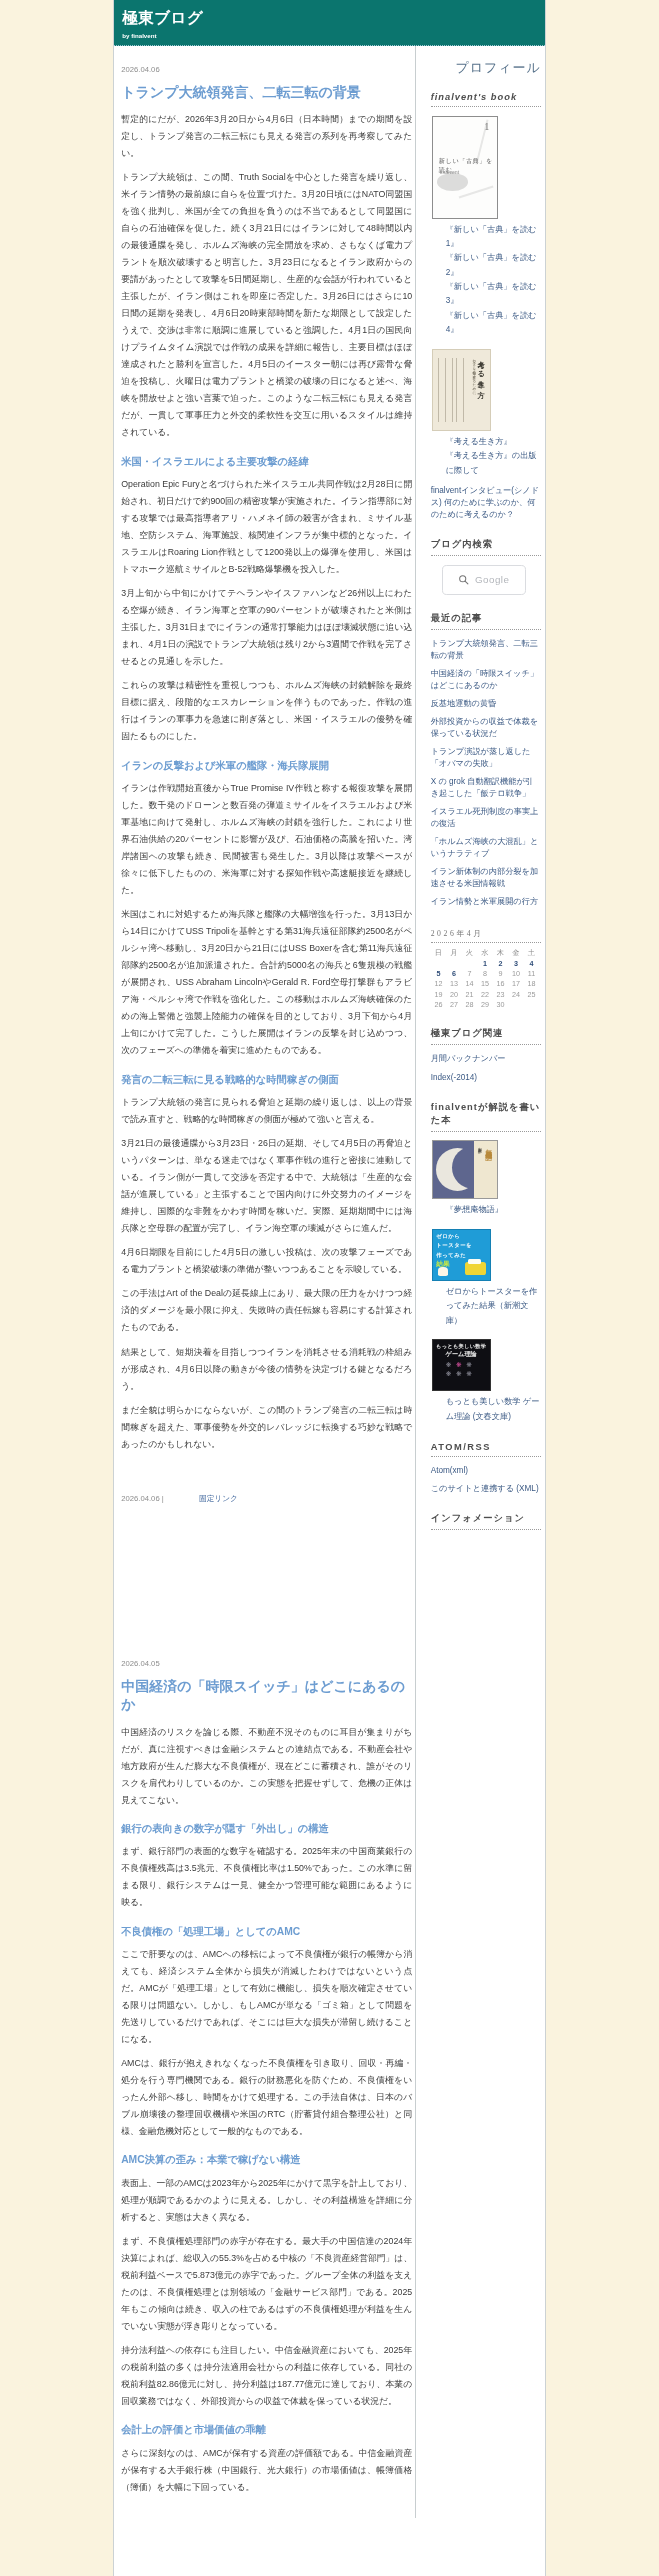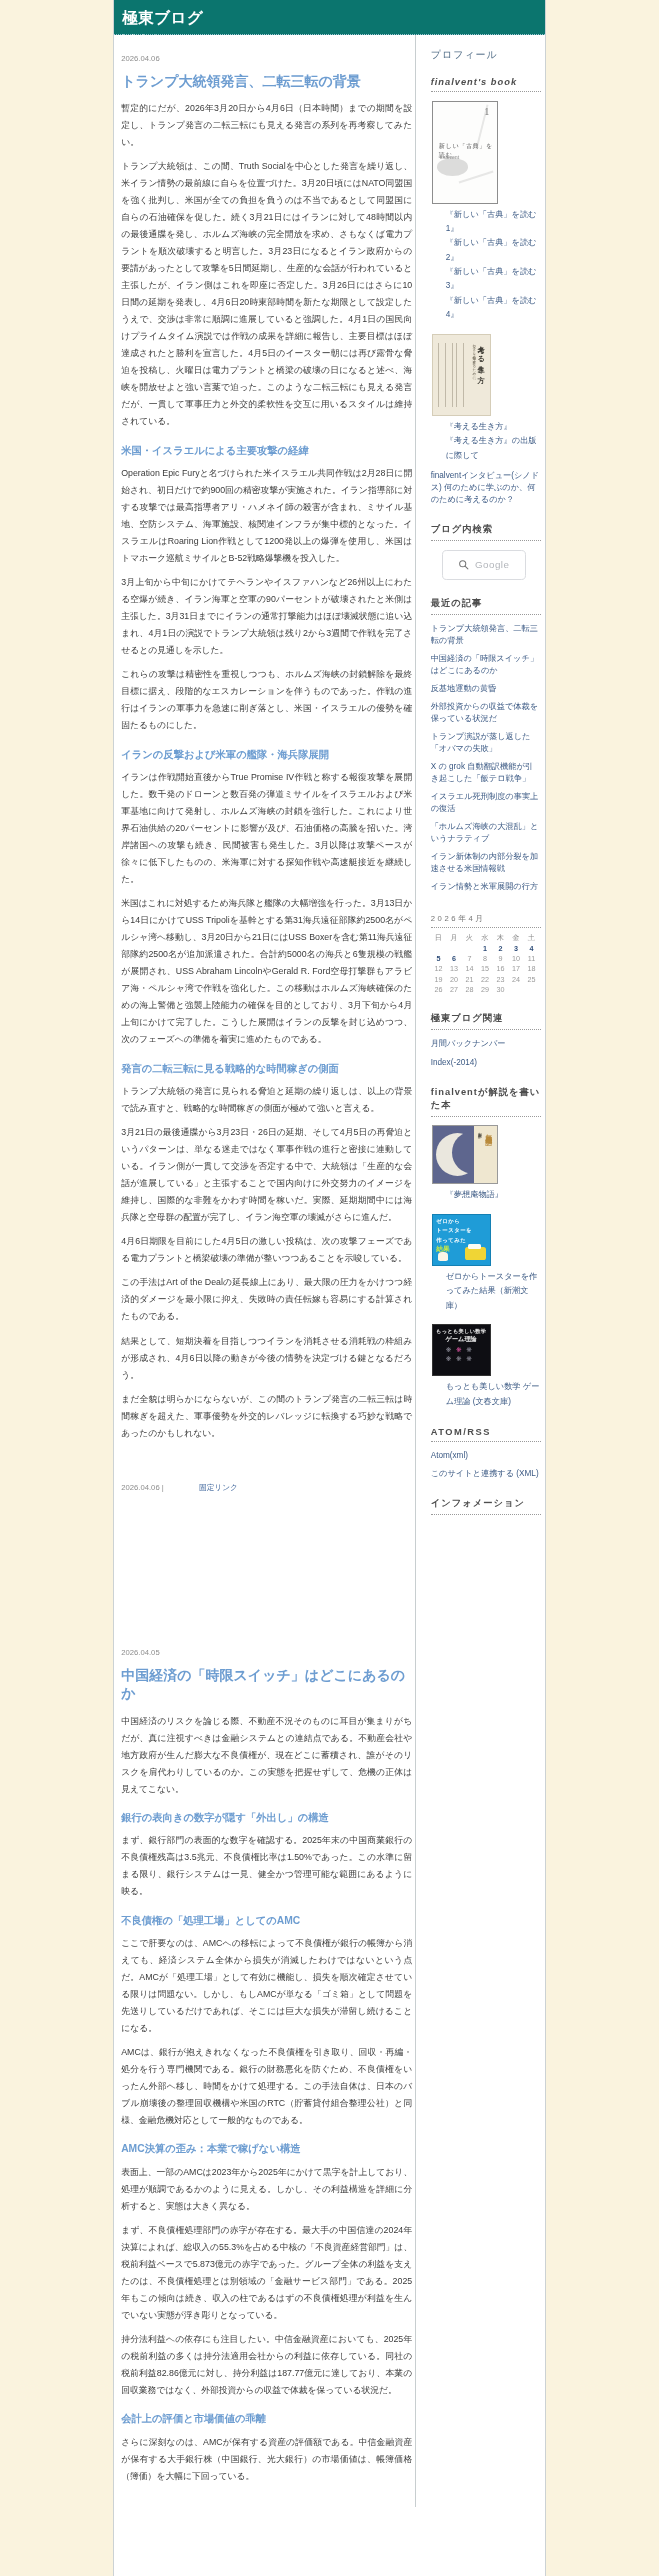--- a/index.html
+++ b/index.html
@@ -10,21 +10,21 @@
     color:#3a3a3a;
   }
   .page {
     width:433px; margin:0 auto; background:#ffffff;
     border-left:0.5px solid #ccd2d4; border-right:0.5px solid #ccd2d4;
     border-bottom:2.6px solid #174a54;
     min-height:2782px;
   }
   
   .page-header {
-    background:#0b756e; height:35px; padding:8.2px 0 0 8.2px;
+    background:#0b756e; height:46px; padding:8.2px 0 0 8.2px;
     border-bottom:1.5px dotted #9ec9d6;
   }
   .blog-title { color:#ffffff; font-size:15.5px; font-weight:bold; letter-spacing:0.5px; }
   .blog-subtitle { color:#ffffff; font-size:6.2px; font-weight:bold; margin-top:3.1px; }
   
   .columns { display:flex; align-items:stretch; }
   .main-col { width:302px; padding:18.5px 3.1px 15.5px 7.2px; }
   .side-col { width:130px; border-left:0.5px solid #c8ced0; padding:13.4px 4.1px 20.6px 14.4px; }
   
   .a-date { color:#8d8d8d; font-size:7.7px; margin-bottom:9.3px; }
@@ -32,21 +32,21 @@
   .a-p { font-size:8.8px; line-height:17px; margin-bottom:7.2px; text-align:justify; }
   .a-h2 { color:#6d9dd1; font-size:10.3px; font-weight:bold; margin:13.4px 0 7.2px 0; }
   .perma-row { margin-top:41px; font-size:7.7px; }
   .perma-date { color:#8d8d8d; }
   .perma-sep { color:#8d8d8d; }
   a { text-decoration:none; }
   .perma-link { color:#486da1;padding-left:33px; }
   .article { margin-bottom:0; }
   .article:not(:last-child) { margin-bottom:155px; }
   
-  .profile-link { display:block; color:#56718a; font-size:10px; letter-spacing:1px; margin-bottom:13.4px; }
+  .profile-link { display:block; color:#56718a; font-size:13px; letter-spacing:1px; margin-bottom:13.4px;text-align:right; }
   .sb-heading {
     color:#4d4d4d; font-size:9.3px; font-weight:bold; letter-spacing:1px;
     padding-bottom:4.1px; border-bottom:0.5px dotted #9a9a9a; margin-bottom:8.2px; margin-top:17.5px;
   }
   .sb-heading.first { margin-top:15px;font-style:italic; }
   .sb-link { display:block; color:#3c5a84; font-size:8.2px; line-height:1.45; margin-bottom:6.2px; }
   .sb-caption-link { display:block; color:#3c5a84; font-size:8.2px; line-height:1.75; margin-left:15px; }
   .cover-wrap { margin:3.1px 0 4.1px 1px; display:block; }
   
   .cover1 { width:66px; height:103px; background:#fdfdfc; border:0.5px solid #8d8d8d; position:relative; overflow:hidden; }
@@ -86,21 +86,21 @@
   .c5-stars .pink { color:#d44f9c; }
   
   .search-box {
     width:84px; height:30px; margin:2.1px 0 5.2px 11.3px;
     border:0.5px solid #dadce0; border-radius:4.6px; background:#fff;
     display:flex; align-items:center; justify-content:center; gap:5.2px; overflow:hidden;
   }
   .g-text { color:#b3b6bb; font-size:9.8px; letter-spacing:0.5px; }
   
   .cal { margin-top:20.6px; }
-  .cal-title { color:#757575; font-size:7.7px; letter-spacing:2.6px; padding-bottom:3.1px; border-bottom:0.5px dotted #9a9a9a; }
+  .cal-title { color:#757575; font-size:7.7px; letter-spacing:2.6px; padding-bottom:3.1px; border-bottom:0.5px dotted #9a9a9a;font-family:Liberation Serif, serif; }
   .cal-table { border-collapse:collapse; margin-top:4.1px; }
   .cal-table th { width:15.5px; height:11.3px; font-size:7.2px; color:#8b8b8b; font-weight:normal; text-align:center; }
   .cal-table td { width:15.5px; height:10.3px; font-size:7.2px; color:#9a9a9a; text-align:center; }
   .cal-table td a { color:#2f4d78; font-weight:bold; }
   .atom-heading { letter-spacing:1.5px; }
   .info-heading { margin-bottom:0; }
 </style>
 </head>
 <body>
 

